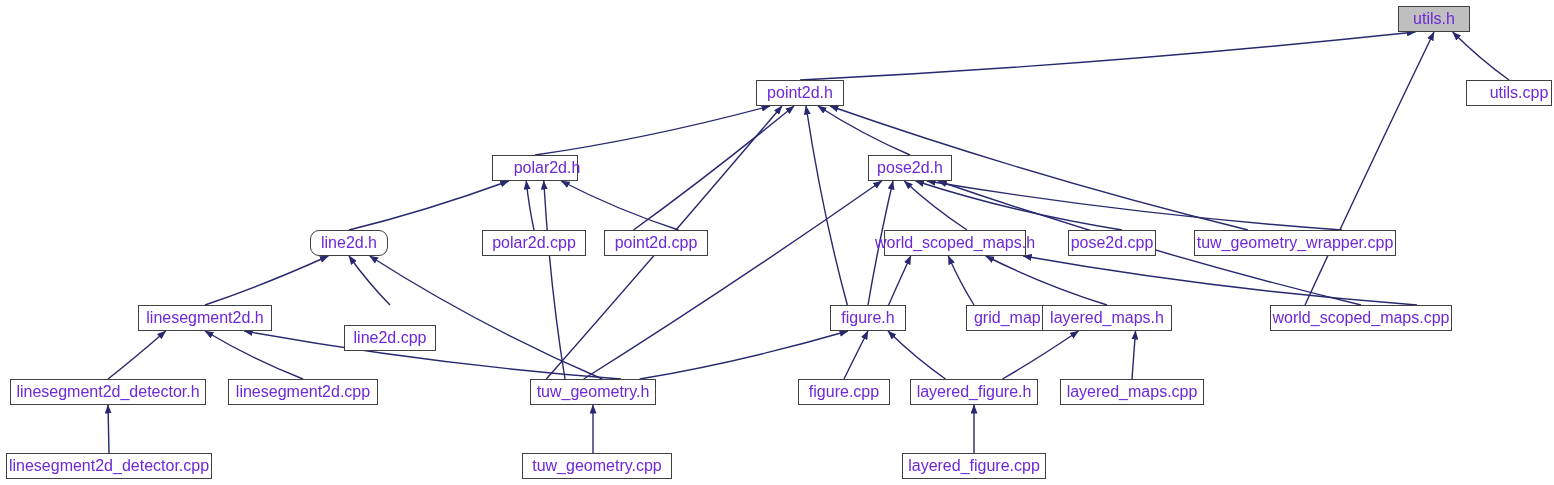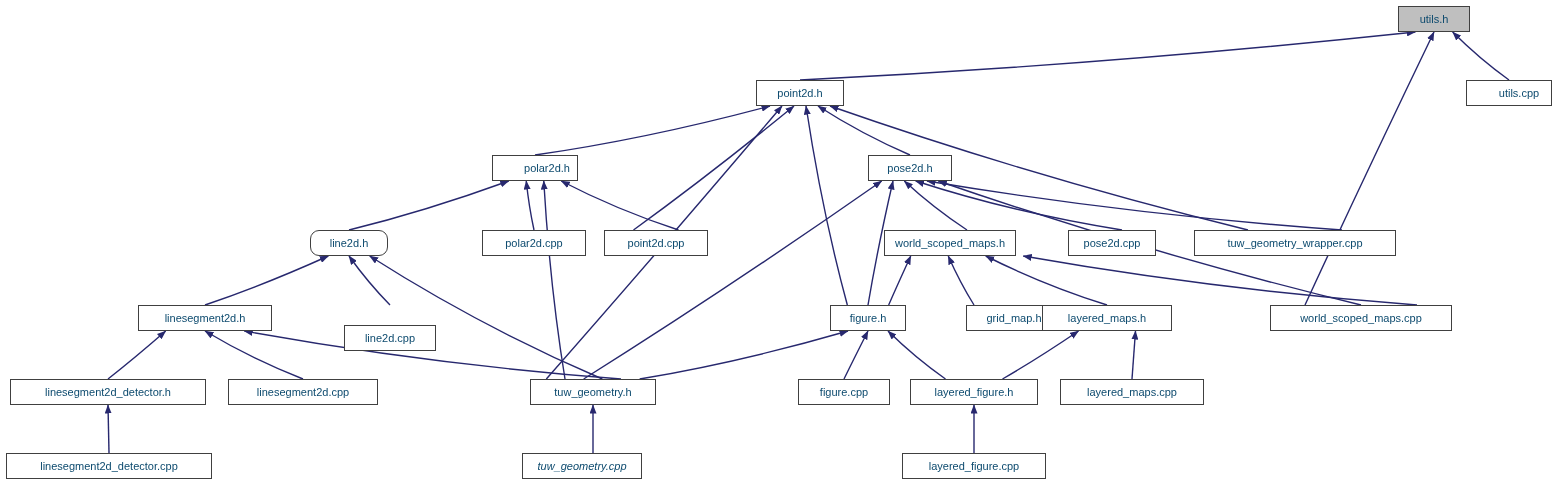--- a/index.html
+++ b/index.html
@@ -22,22 +22,22 @@
     top: 0;
     width: 1554px;
     height: 485px;
     pointer-events: none;
   }
   .node {
     position: absolute;
     box-sizing: border-box;
     border: 1px solid #404040;
     background: #ffffff;
-    color: #0c4a6e;
-    font-size: 11px;
+    color: #6d28d9;
+    font-size: 16px;
     line-height: 1;
     display: flex;
     align-items: center;
     justify-content: center;
     white-space: nowrap;
     height: 26px;
     z-index: 5;
   }
   .node.highlight {
     background: #bfbfbf;
@@ -115,21 +115,21 @@
       </div>
       <div class="node" style="left: 310px; top: 230px; width: 78px; border-radius: 9px;">
         <span class="node-label">line2d.h</span>
       </div>
       <div class="node" style="left: 482px; top: 230px; width: 104px;">
         <span class="node-label">polar2d.cpp</span>
       </div>
       <div class="node" style="left: 604px; top: 230px; width: 104px;">
         <span class="node-label">point2d.cpp</span>
       </div>
-      <div class="node" style="left: 884px; top: 230px; width: 132px;">
+      <div class="node" style="left: 884px; top: 230px; width: 142px;">
         <span class="node-label">world_scoped_maps.h</span>
       </div>
       <div class="node" style="left: 1068px; top: 230px; width: 88px;">
         <span class="node-label">pose2d.cpp</span>
       </div>
       <div class="node" style="left: 1194px; top: 230px; width: 202px;">
         <span class="node-label">tuw_geometry_wrapper.cpp</span>
       </div>
       <div class="node" style="left: 138px; top: 305px; width: 134px;">
         <span class="node-label">linesegment2d.h</span>
@@ -163,20 +163,20 @@
       </div>
       <div class="node" style="left: 910px; top: 379px; width: 128px;">
         <span class="node-label">layered_figure.h</span>
       </div>
       <div class="node" style="left: 1060px; top: 379px; width: 144px;">
         <span class="node-label">layered_maps.cpp</span>
       </div>
       <div class="node" style="left: 6px; top: 453px; width: 206px;">
         <span class="node-label">linesegment2d_detector.cpp</span>
       </div>
-      <div class="node" style="left: 522px; top: 453px; width: 120px; font-style: italic;">
+      <div class="node" style="left: 522px; top: 453px; width: 150px;">
         <span class="node-label">tuw_geometry.cpp</span>
       </div>
       <div class="node" style="left: 902px; top: 453px; width: 144px;">
         <span class="node-label">layered_figure.cpp</span>
       </div>
     </div>
 </div>
 
 </body></html>

